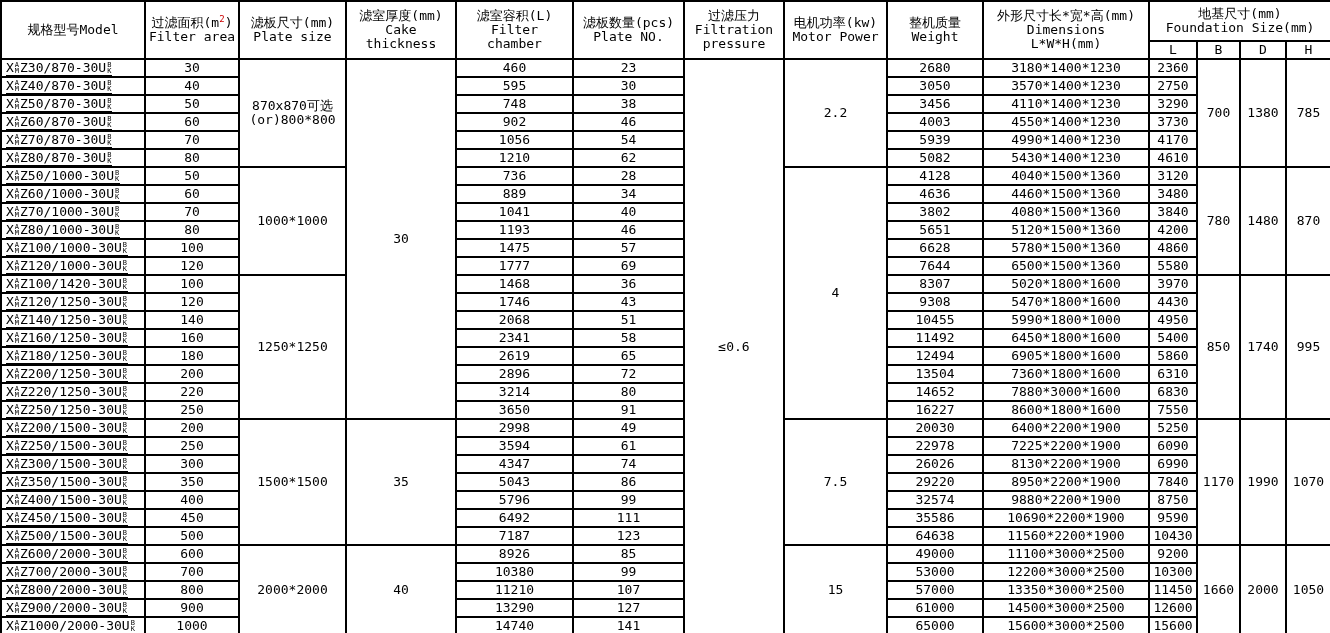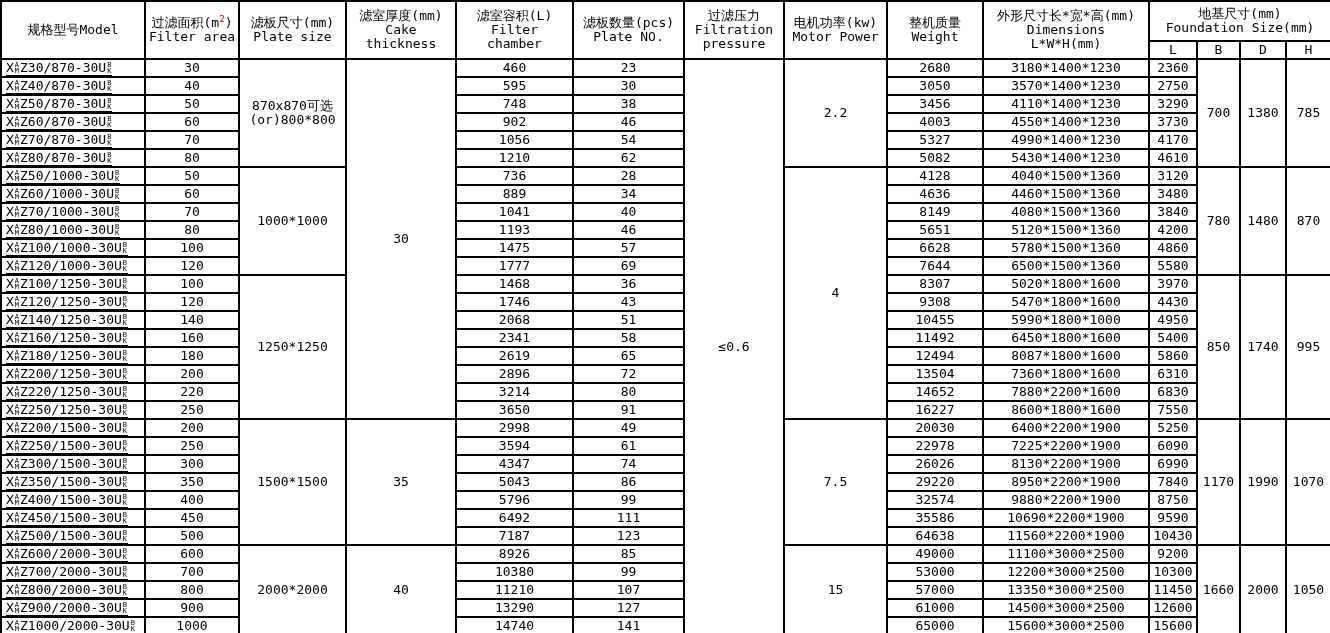--- a/index.html
+++ b/index.html
@@ -182,21 +182,21 @@
             </span>
             <span>Z70/870-30U</span>
             <span class="stack">
               <span>B</span>
               <span>K</span>
             </span>
           </span></td>
         <td>70</td>
         <td>1056</td>
         <td>54</td>
-        <td>5327</td>
+        <td>5939</td>
         <td>4990*1400*1230</td>
         <td>4170</td>
       </tr>
       <tr>
         <td class="c-model"><span class="model-link">
             <span>X</span>
             <span class="stack">
               <span>A</span>
               <span>M</span>
             </span>
@@ -267,21 +267,21 @@
             </span>
             <span>Z70/1000-30U</span>
             <span class="stack">
               <span>B</span>
               <span>K</span>
             </span>
           </span></td>
         <td>70</td>
         <td>1041</td>
         <td>40</td>
-        <td>8149</td>
+        <td>3802</td>
         <td>4080*1500*1360</td>
         <td>3840</td>
       </tr>
       <tr>
         <td class="c-model"><span class="model-link">
             <span>X</span>
             <span class="stack">
               <span>A</span>
               <span>M</span>
             </span>
@@ -338,21 +338,21 @@
         <td>6500*1500*1360</td>
         <td>5580</td>
       </tr>
       <tr>
         <td class="c-model"><span class="model-link">
             <span>X</span>
             <span class="stack">
               <span>A</span>
               <span>M</span>
             </span>
-            <span>Z100/1250-30U</span>
+            <span>Z100/1420-30U</span>
             <span class="stack">
               <span>B</span>
               <span>K</span>
             </span>
           </span></td>
         <td>100</td>
         <td rowspan="8">1250*1250</td>
         <td>1468</td>
         <td>36</td>
         <td>8307</td>
@@ -432,21 +432,21 @@
             <span>Z180/1250-30U</span>
             <span class="stack">
               <span>B</span>
               <span>K</span>
             </span>
           </span></td>
         <td>180</td>
         <td>2619</td>
         <td>65</td>
         <td>12494</td>
-        <td>8087*1800*1600</td>
+        <td>6905*1800*1600</td>
         <td>5860</td>
       </tr>
       <tr>
         <td class="c-model"><span class="model-link">
             <span>X</span>
             <span class="stack">
               <span>A</span>
               <span>M</span>
             </span>
             <span>Z200/1250-30U</span>
@@ -472,21 +472,21 @@
             <span>Z220/1250-30U</span>
             <span class="stack">
               <span>B</span>
               <span>K</span>
             </span>
           </span></td>
         <td>220</td>
         <td>3214</td>
         <td>80</td>
         <td>14652</td>
-        <td>7880*2200*1600</td>
+        <td>7880*3000*1600</td>
         <td>6830</td>
       </tr>
       <tr>
         <td class="c-model"><span class="model-link">
             <span>X</span>
             <span class="stack">
               <span>A</span>
               <span>M</span>
             </span>
             <span>Z250/1250-30U</span>

